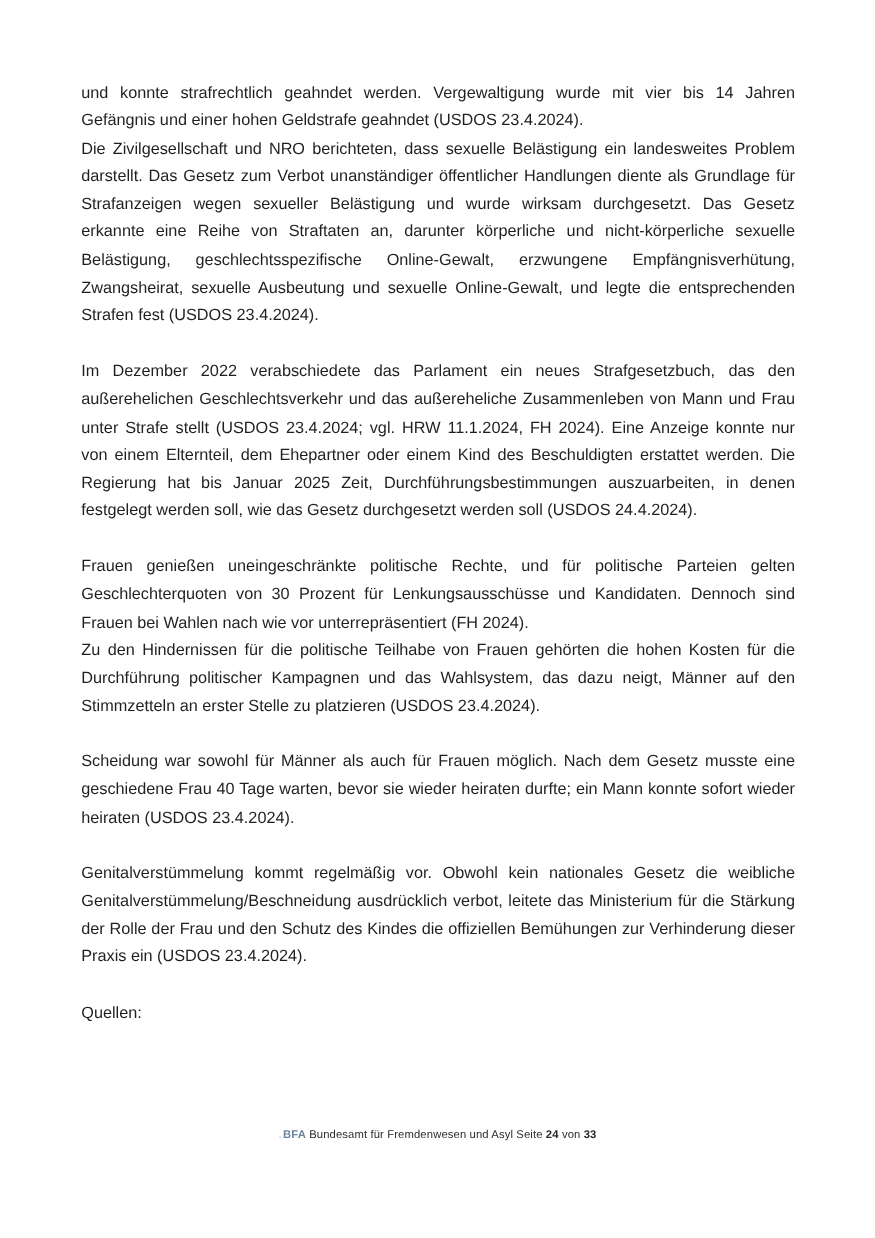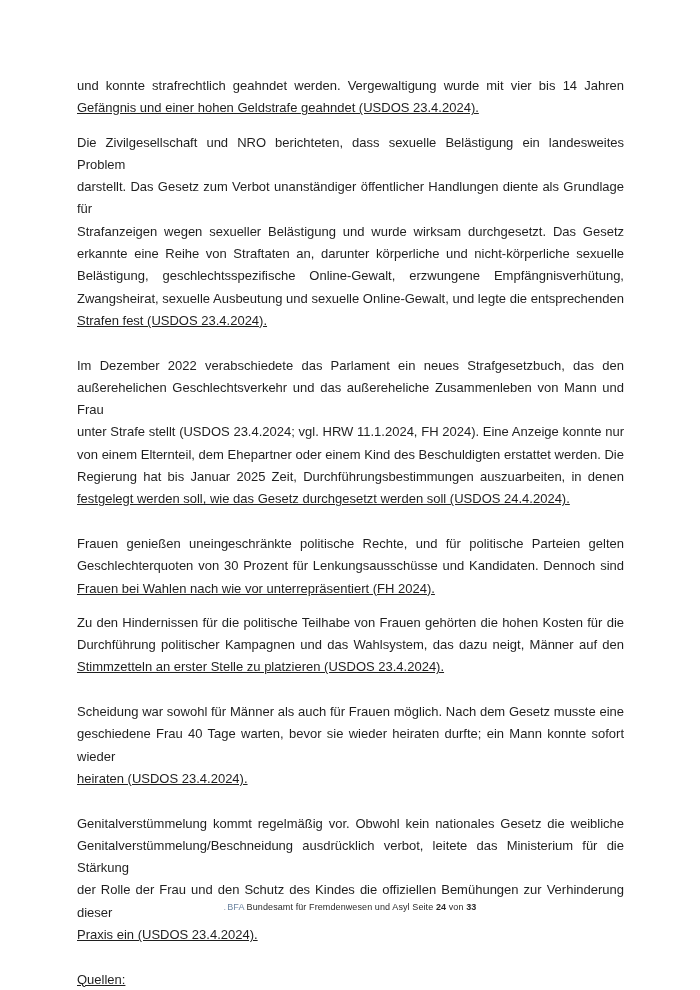--- a/index.html
+++ b/index.html
@@ -16,57 +16,55 @@
     width: 700px;
     height: 990px;
     background: #ffffff;
   }
   .content {
     position: absolute;
     top: 63px;
     left: 65px;
     width: 571px;
   }
-  .para { margin: 12px; }
+  .para { margin: 0; }
   .para.gap-line  { margin-bottom: 22.3px; }
   .para.gap-small { margin-bottom: 12px; }
   .line {
     font-size: 13px;
     line-height: 22.3px;
     color: #1f1f1f;
     text-align: justify;
     text-align-last: justify;
     white-space: normal;
   }
   .line.last {
     text-align: left;
     text-align-last: left;
-    text-decoration: underline;
   }
   .para.underline .line {
-    text-decoration: underline;
   }
   .footer {
     position: absolute;
     top: 901px;
     left: 0;
     width: 700px;
     text-align: center;
     font-size: 9px;
     line-height: 13px;
     color: #2b2b2b;
     letter-spacing: 0.1px;
   }
   .footer .logo-dot {
     color: #9aa7b5;
     margin-right: 1px;
   }
   .footer .logo-text {
     
-    font-weight: normal;
+    font-weight: bold;
   }
   .footer .page-num {
     font-weight: bold;
   }
 </style>
 </head>
 <body>
 
 <div class="page">
 

